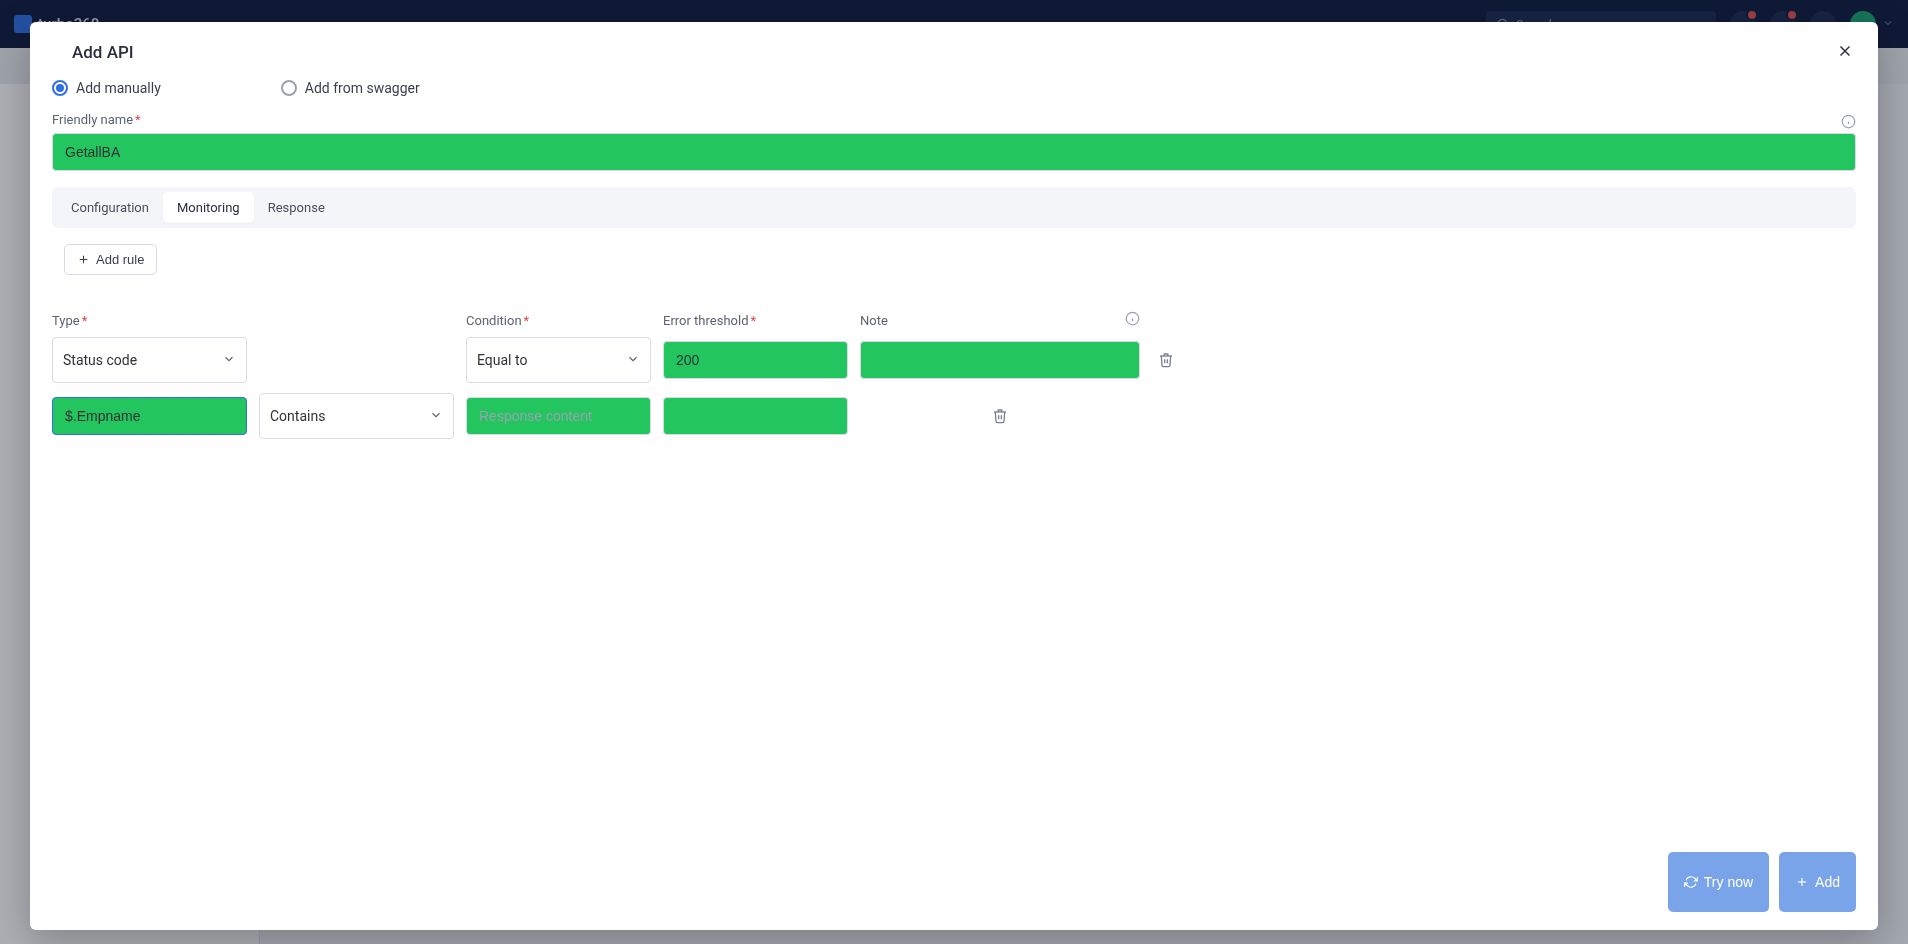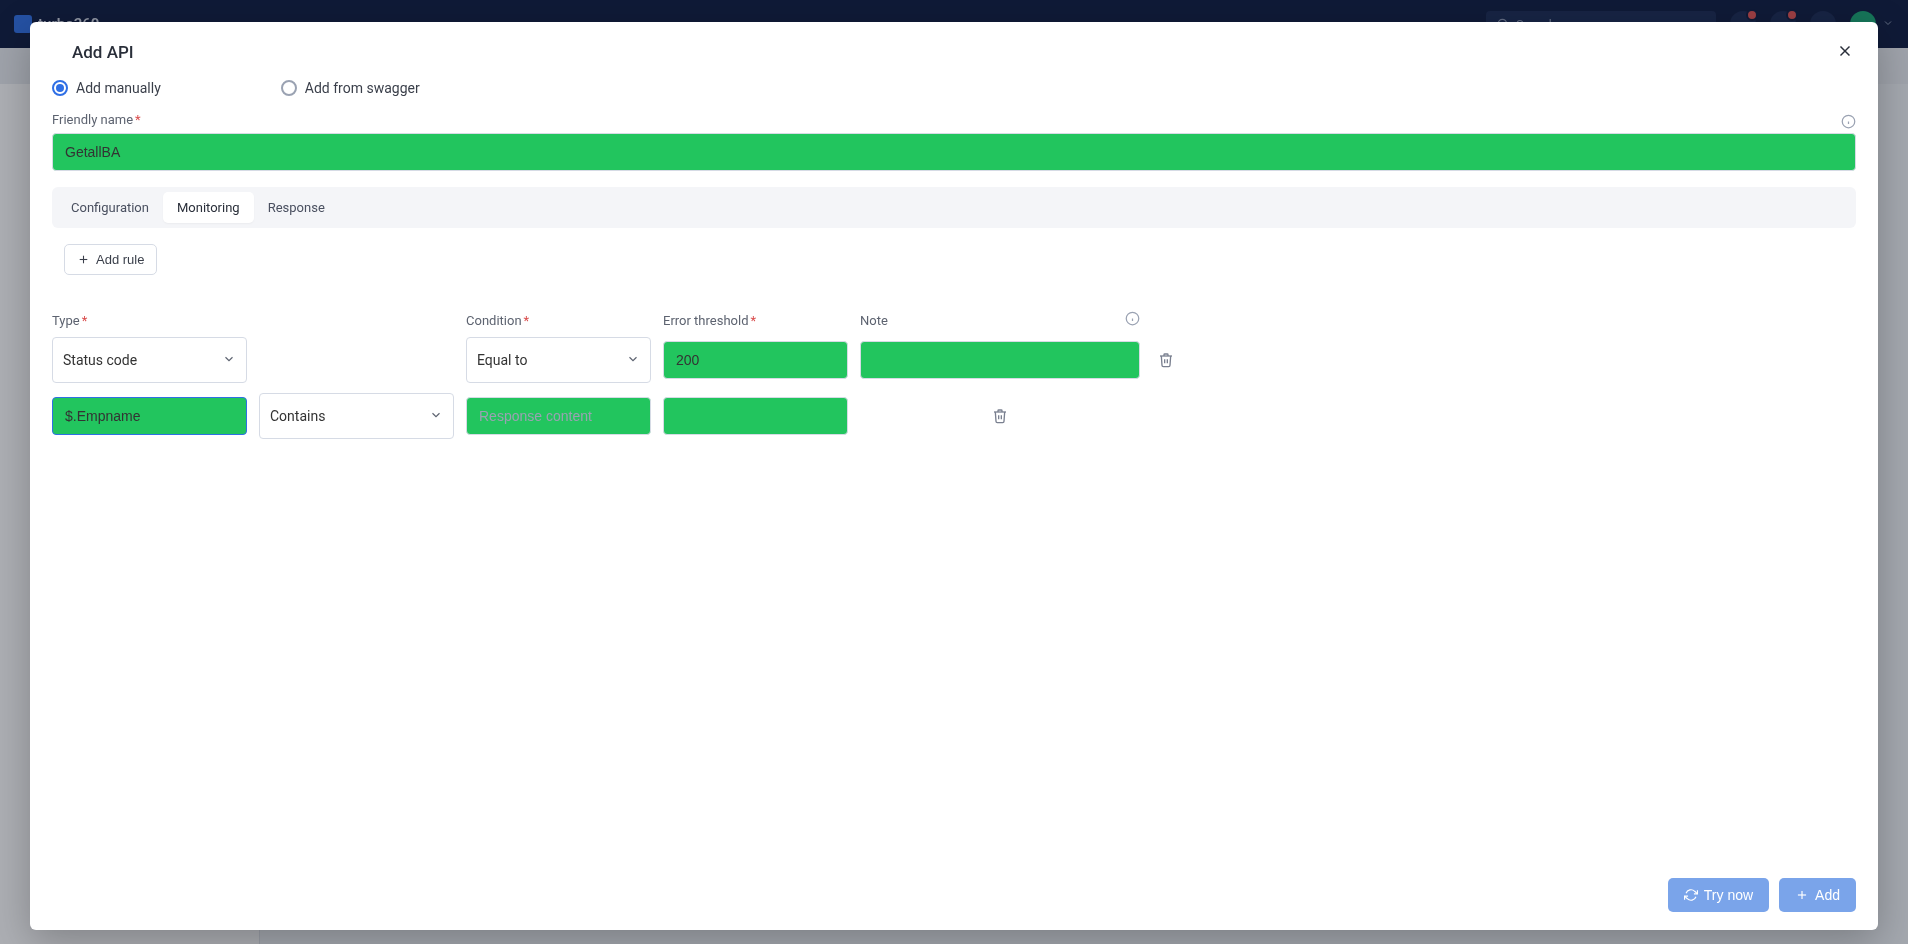--- a/index.html
+++ b/index.html
@@ -129,21 +129,21 @@
 
   .trash-btn { color: #7a8090; cursor: pointer; display: flex; justify-content: center; }
 
   .modal-footer {
     margin-top: auto; padding-top: 14px;
     display: flex; justify-content: flex-end; gap: 10px;
   }
   .btn-primary {
     display: inline-flex; align-items: center; gap: 6px;
     background: #7aa4ea; color: #fff; border: none; border-radius: 5px;
-    padding: 9px 16px; font-size: 14px; cursor: pointer;
+    padding: 22px 16px; font-size: 14px; cursor: pointer;
   }
   .btn-primary.solid { background: #7aa4ea; }
 
   .empty-cell { height: 38px; }
   .hdr-spacer { }
 </style>
 </head>
 <body>
 
 <div class="app-bg">

